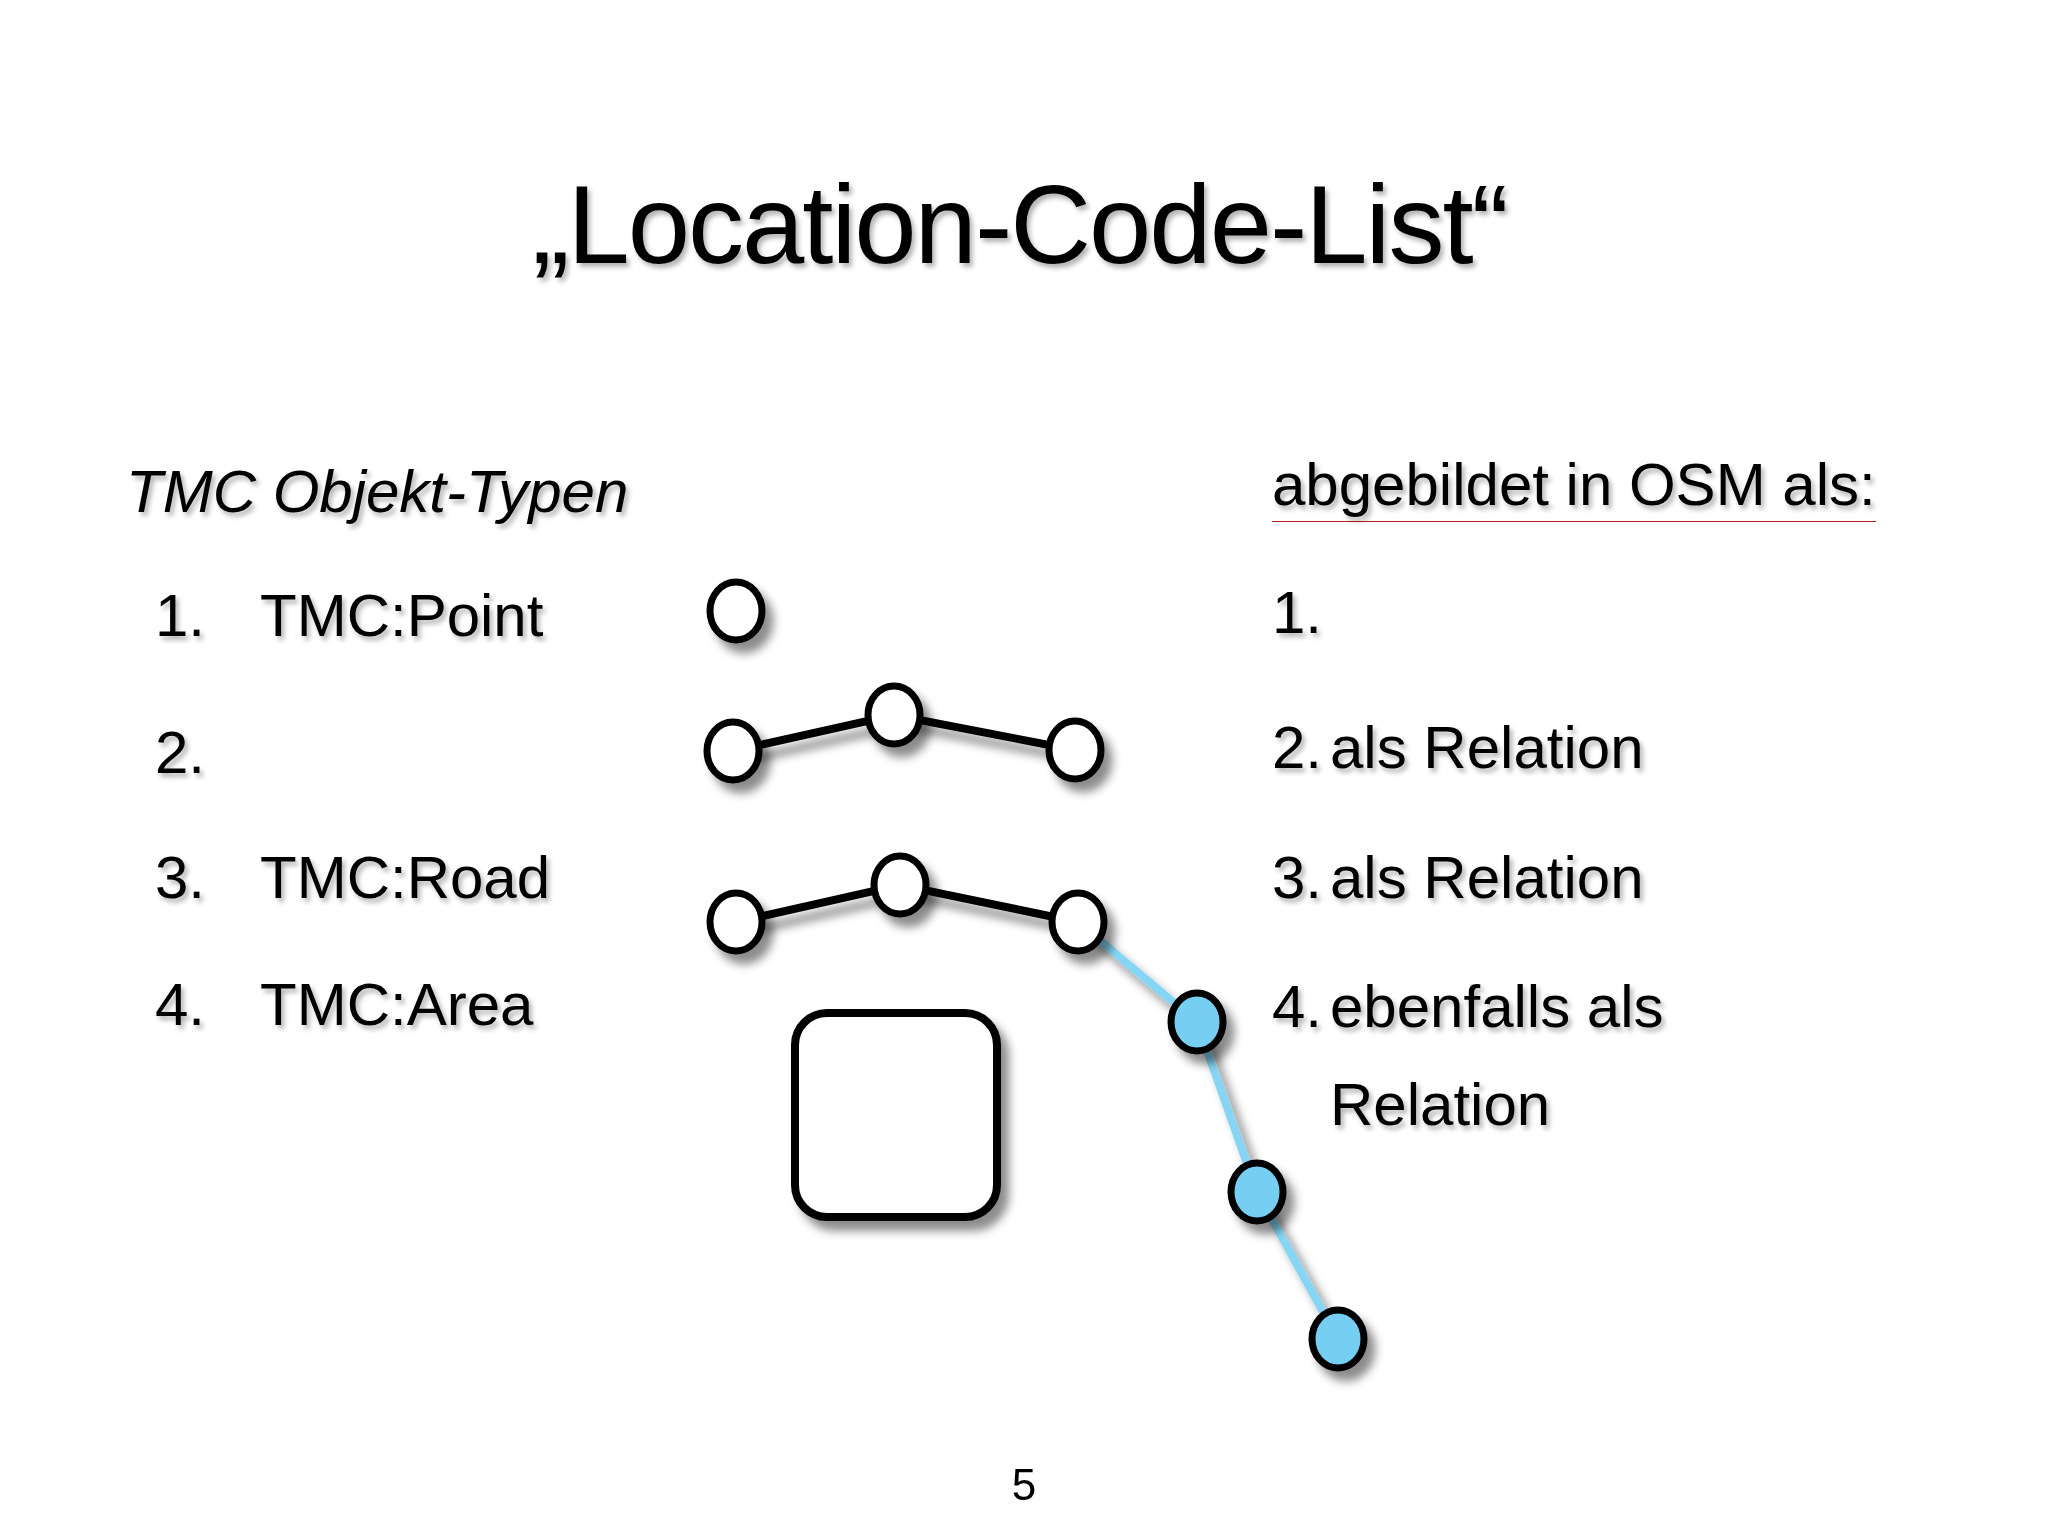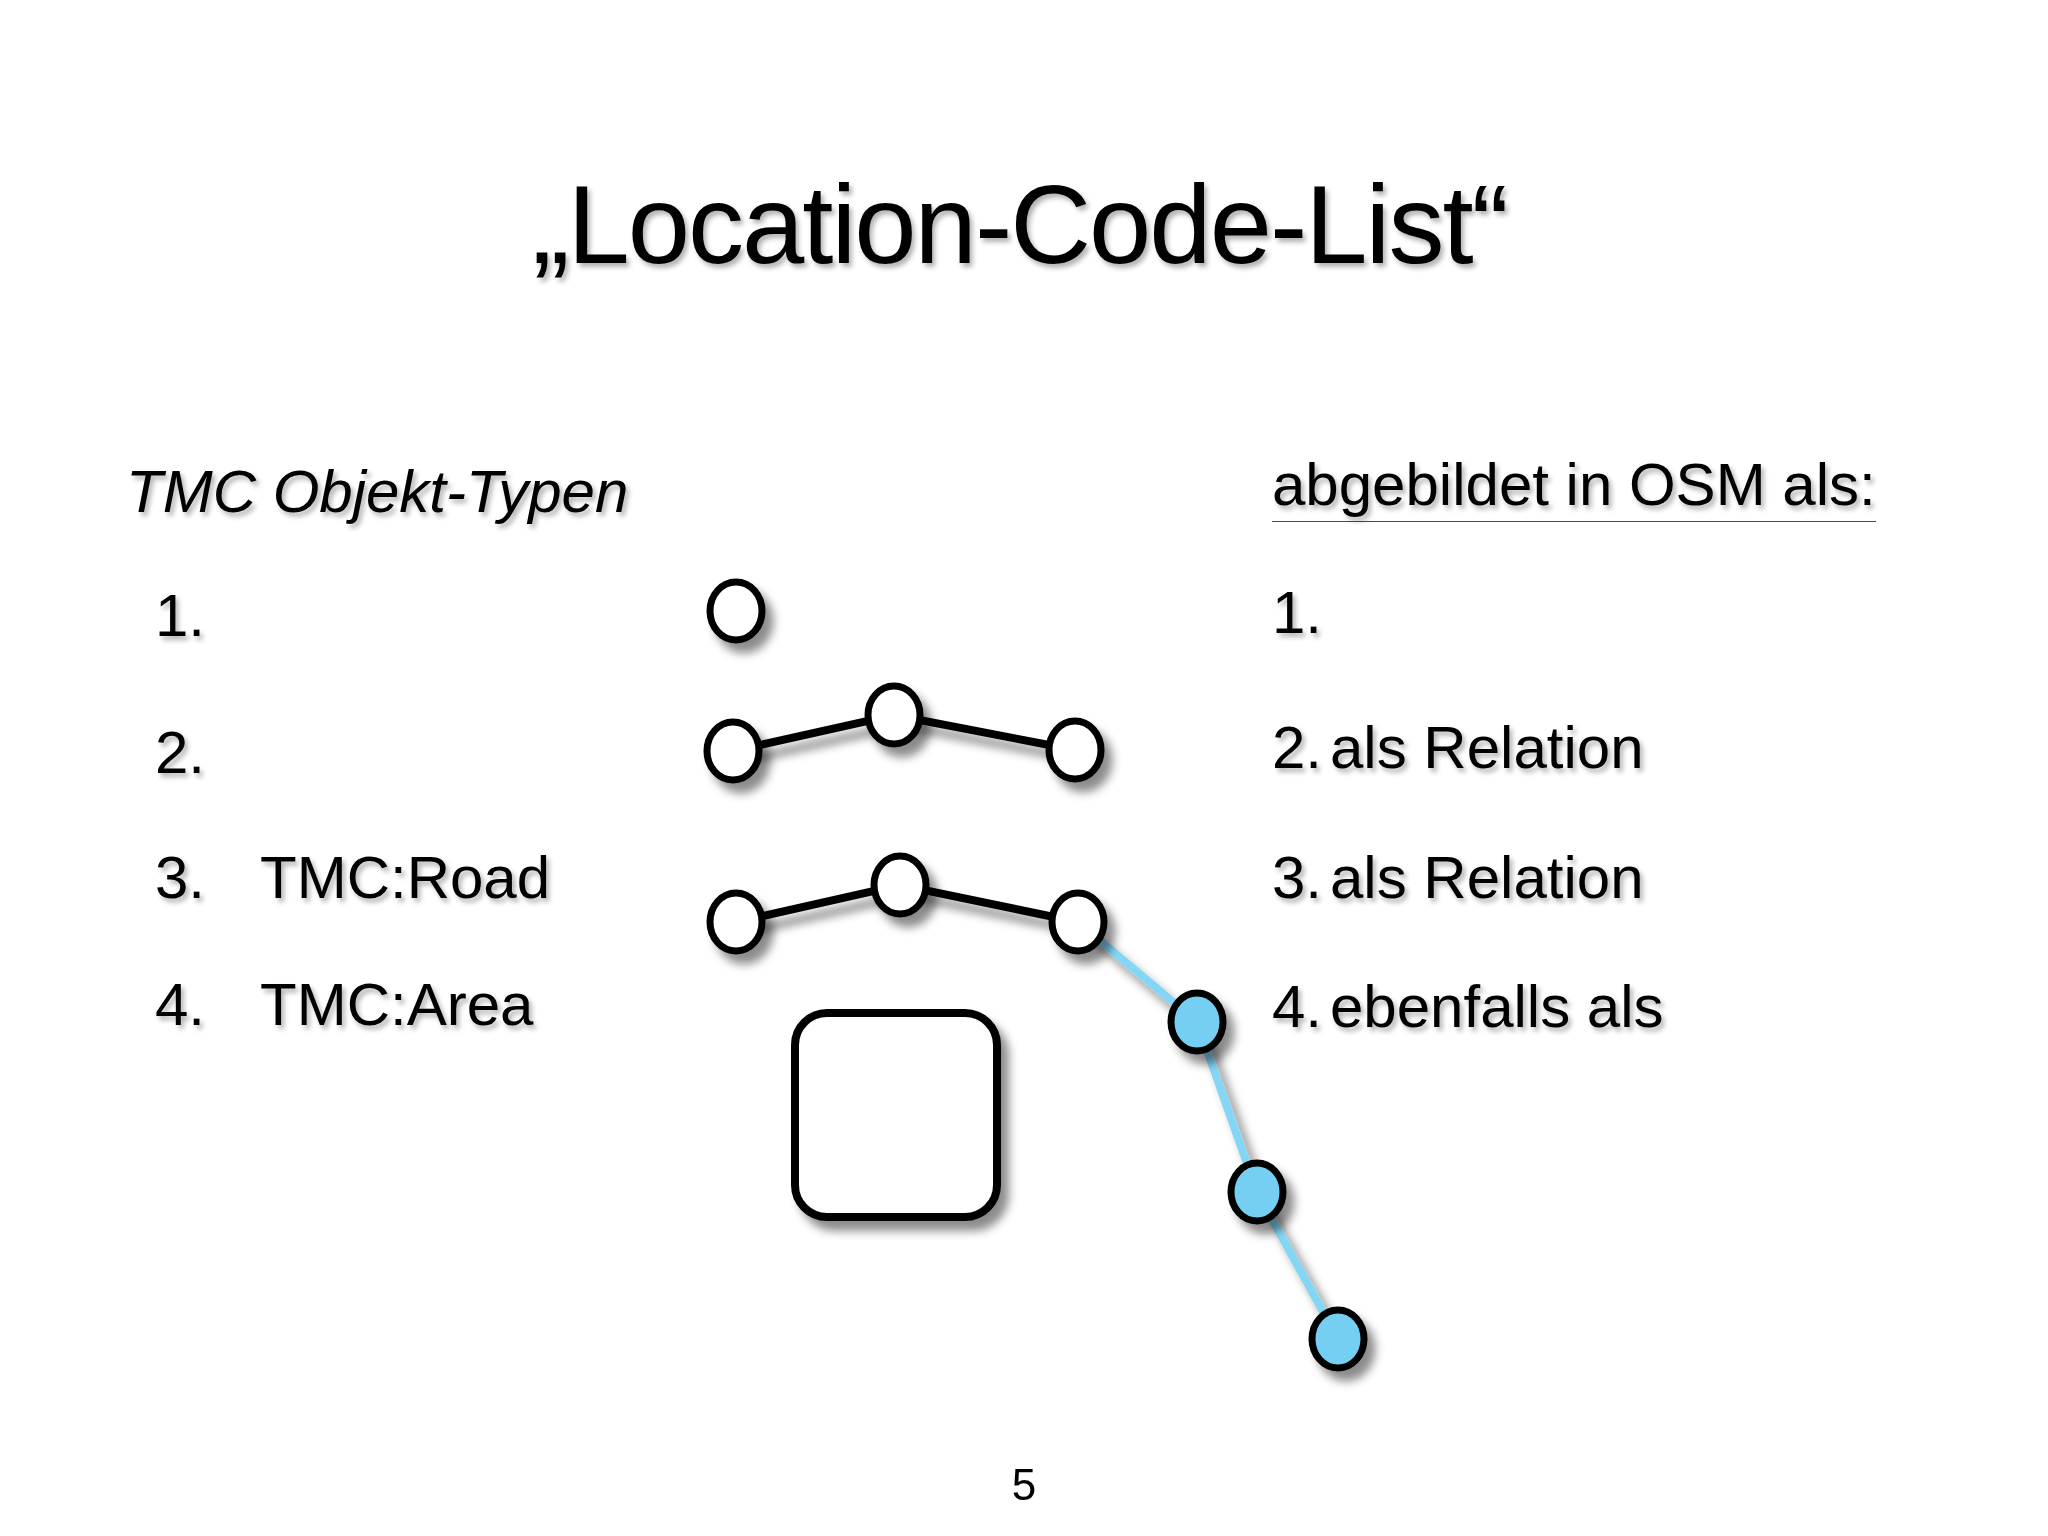--- a/index.html
+++ b/index.html
@@ -34,20 +34,21 @@
   <h1 class="title shadowed">„Location-Code-List“</h1>
 
   <div class="col-header shadowed left-h">TMC Objekt-Typen</div>
 
   <div class="col-header shadowed right-h">
     <span class="underlined">abgebildet in OSM als:</span>
   </div>
 
   <div class="item shadowed l-item l1">
     <span class="num">1.</span>
+    <span class="lbl">TMC:Point</span>
   </div>
   <div class="item shadowed l-item l2">
     <span class="num">2.</span>
   </div>
   <div class="item shadowed l-item l3">
     <span class="num">3.</span>
     <span class="lbl">TMC:Road</span>
   </div>
   <div class="item shadowed l-item l4">
     <span class="num">4.</span>
@@ -62,20 +63,21 @@
     <span class="lbl">als Relation</span>
   </div>
   <div class="item shadowed r-item r3">
     <span class="num">3.</span>
     <span class="lbl">als Relation</span>
   </div>
   <div class="item shadowed r-item r4">
     <span class="num">4.</span>
     <span class="lbl">
       <span class="lbl-line">ebenfalls als</span>
+      <span class="lbl-line2">Relation</span>
     </span>
   </div>
 
   <svg class="diagram-svg" viewBox="0 0 2048 1536" xmlns="http://www.w3.org/2000/svg">
     <defs>
       <filter id="ds" x="-60%" y="-60%" width="240%" height="240%">
         <feDropShadow dx="8" dy="10" stdDeviation="5" flood-color="#000000" flood-opacity="0.45"></feDropShadow>
       </filter>
     </defs>
   <polyline points="733,751 894,715 1075,750" fill="none" stroke="#000000" stroke-width="8" filter="url(#ds)"></polyline>

